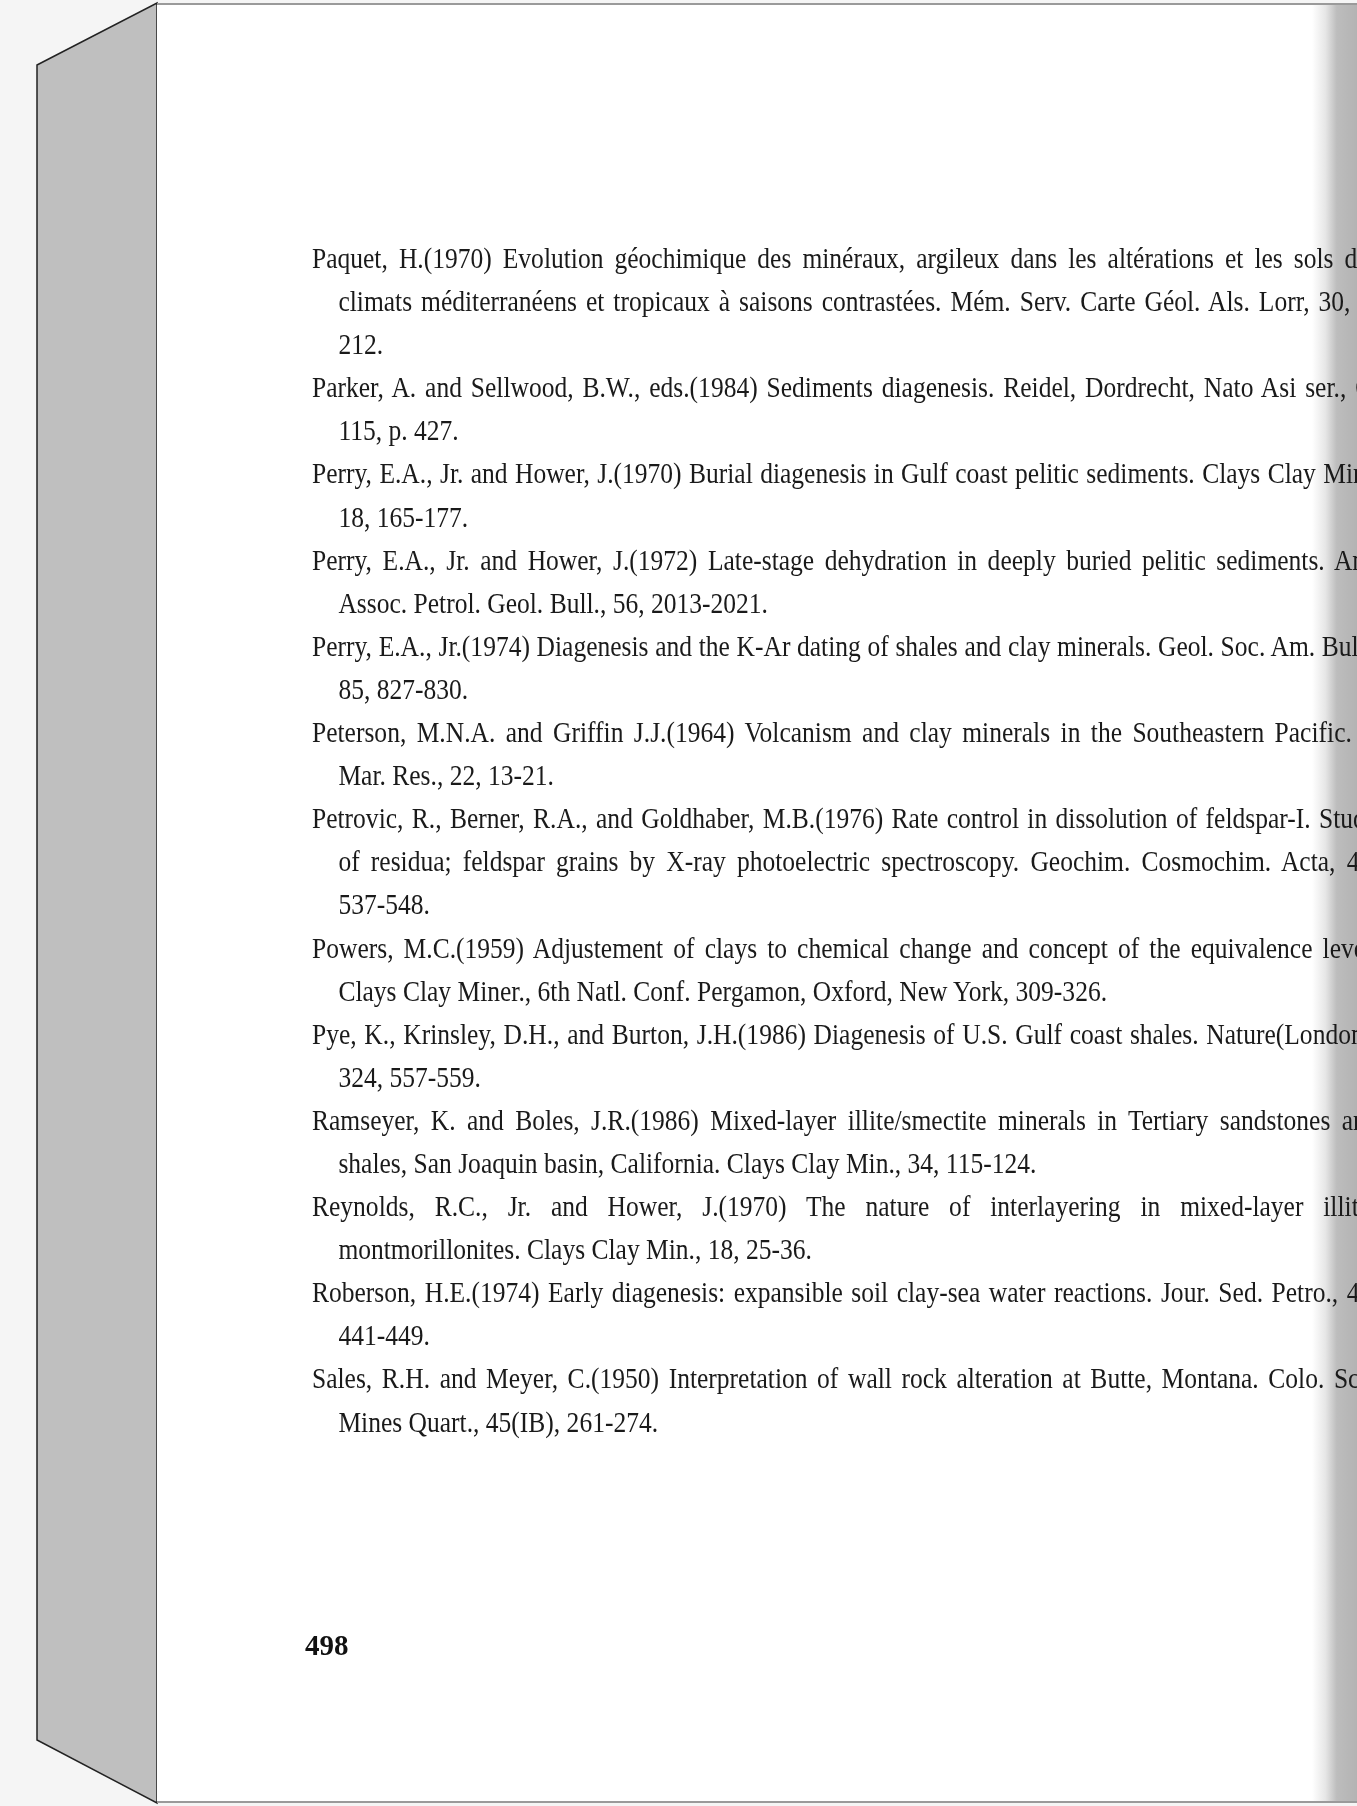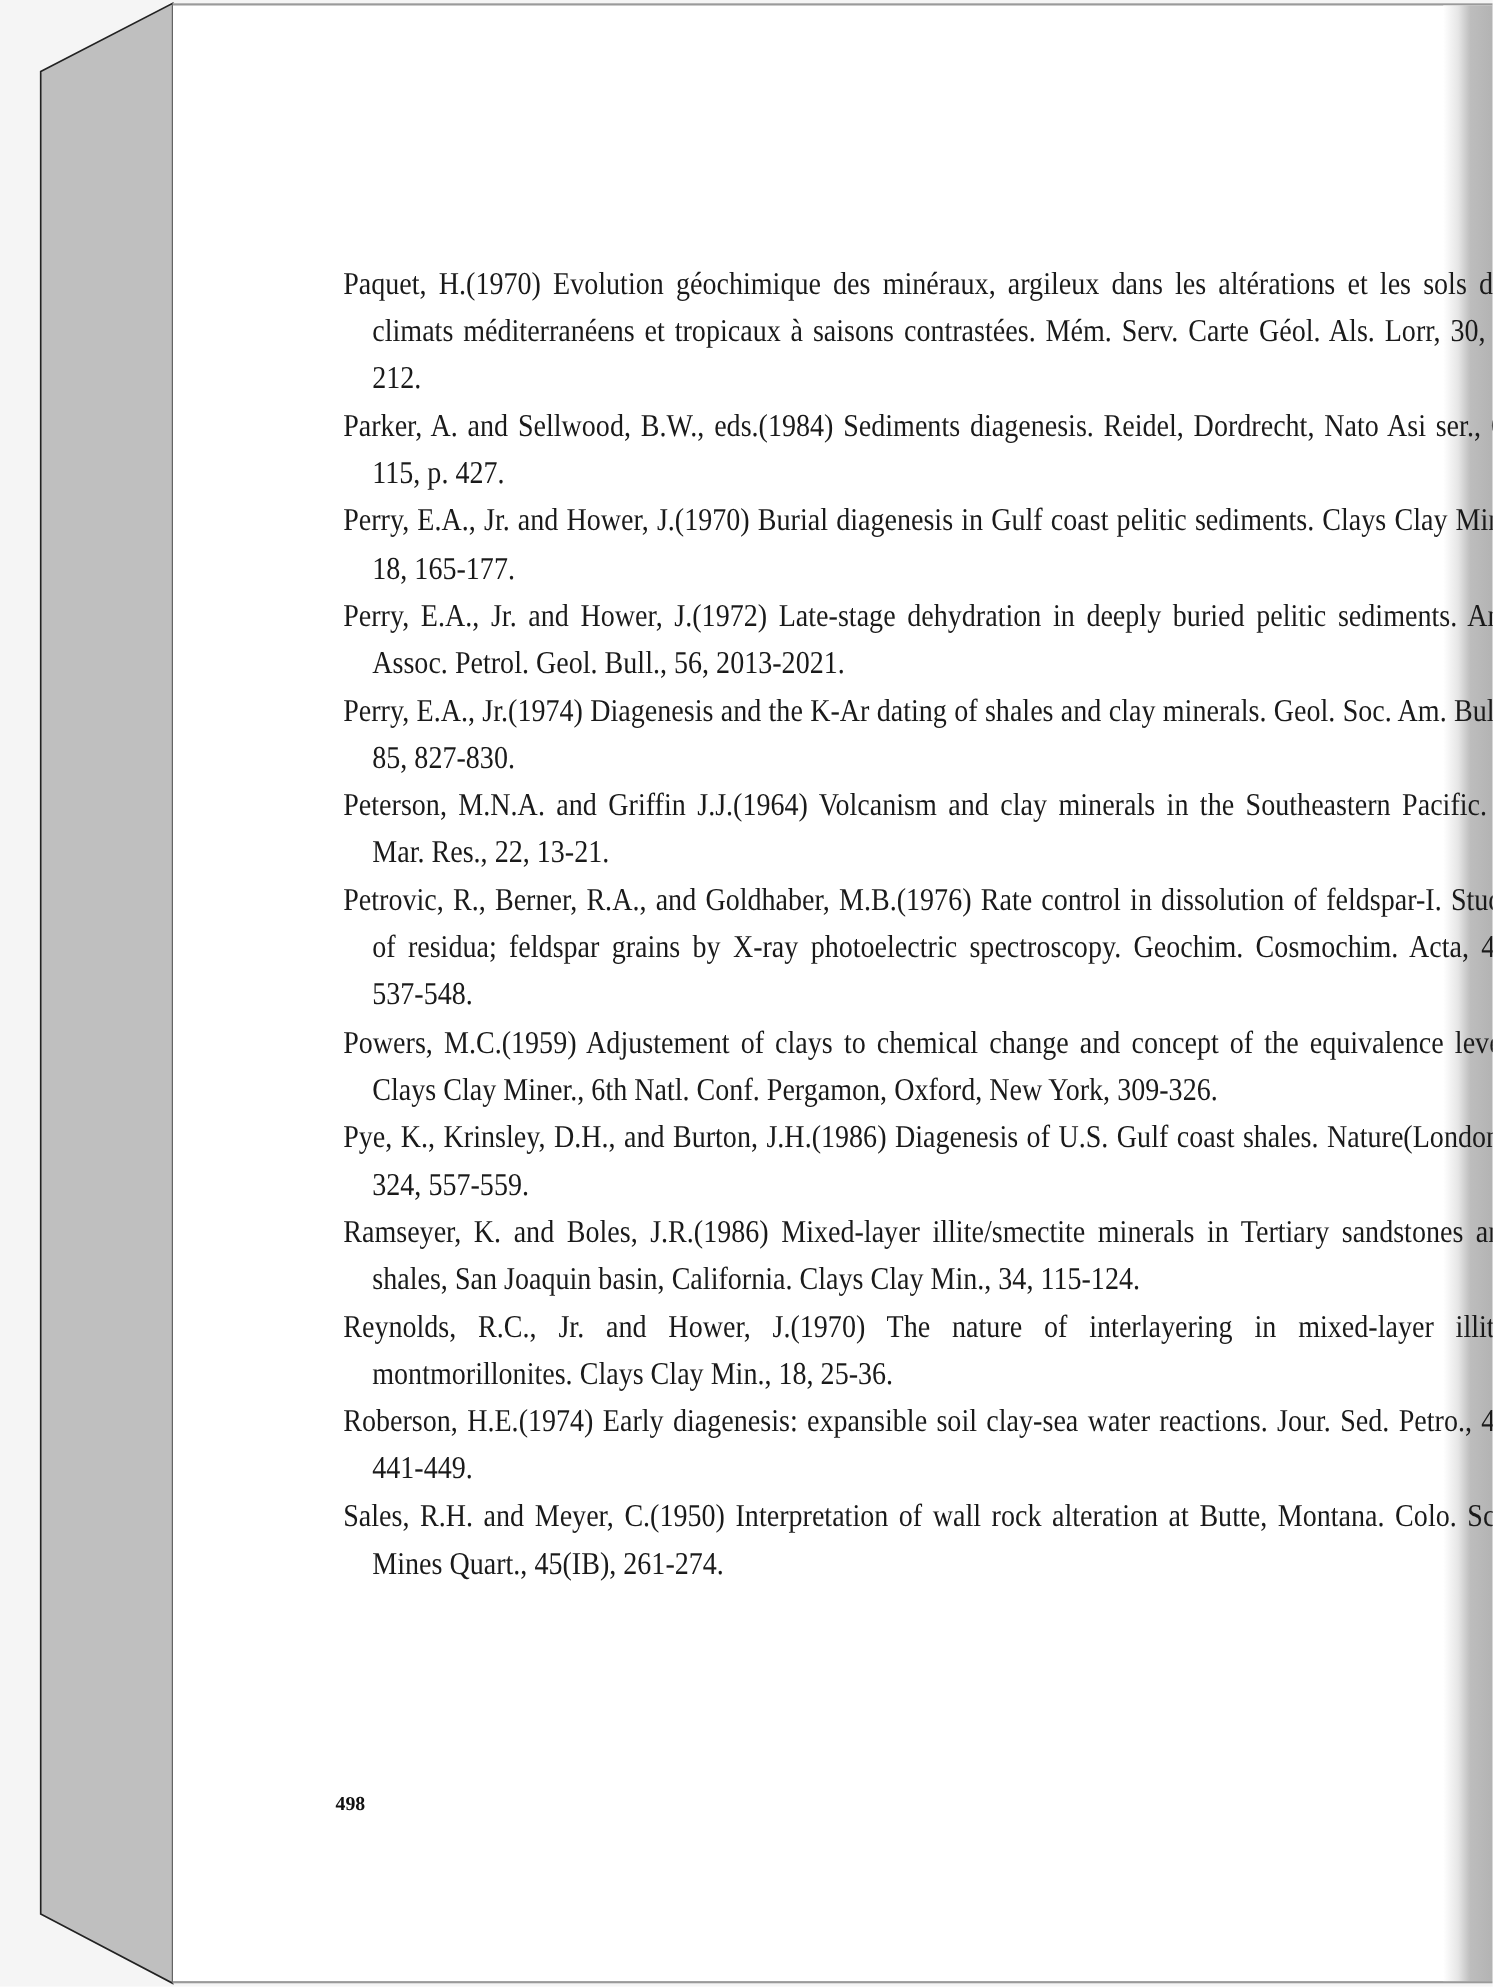--- a/index.html
+++ b/index.html
@@ -27,21 +27,21 @@
     font-size: 29px; line-height: 43.1px; color: #1a1a1a;
     transform: scaleX(0.88); transform-origin: left top;
   }
   .ref {
     padding-left: 30px; text-indent: -30px;
     text-align: justify;
     width: 1182px;
   }
   .page-number {
     position: absolute; left: 148px; top: 1624px;
-    font-size: 18px; font-weight: bold; color: #111;
+    font-size: 29px; font-weight: bold; color: #111;
   }
 </style>
 </head>
 <body>
 
 <svg class="spine" viewBox="0 0 1357 1806" xmlns="http://www.w3.org/2000/svg">
   <polygon points="37,65 157,3 157,1803 37,1740" fill="#bfbfbf" stroke="#222" stroke-width="1.5"></polygon>
 </svg>
 
 <div class="page">

